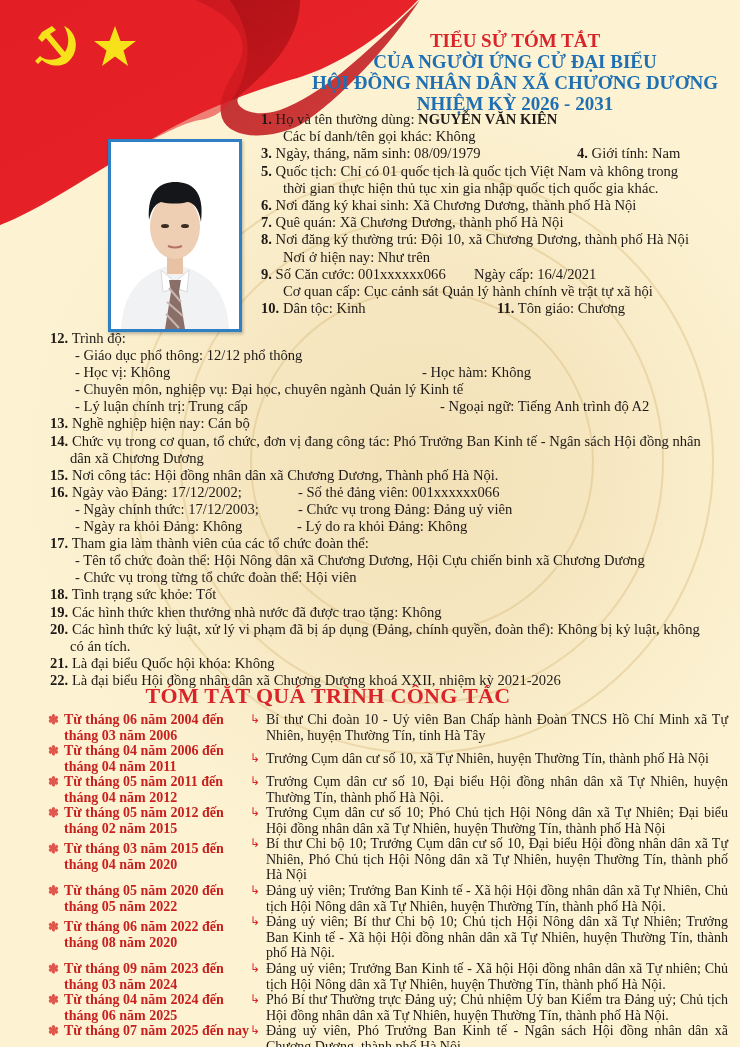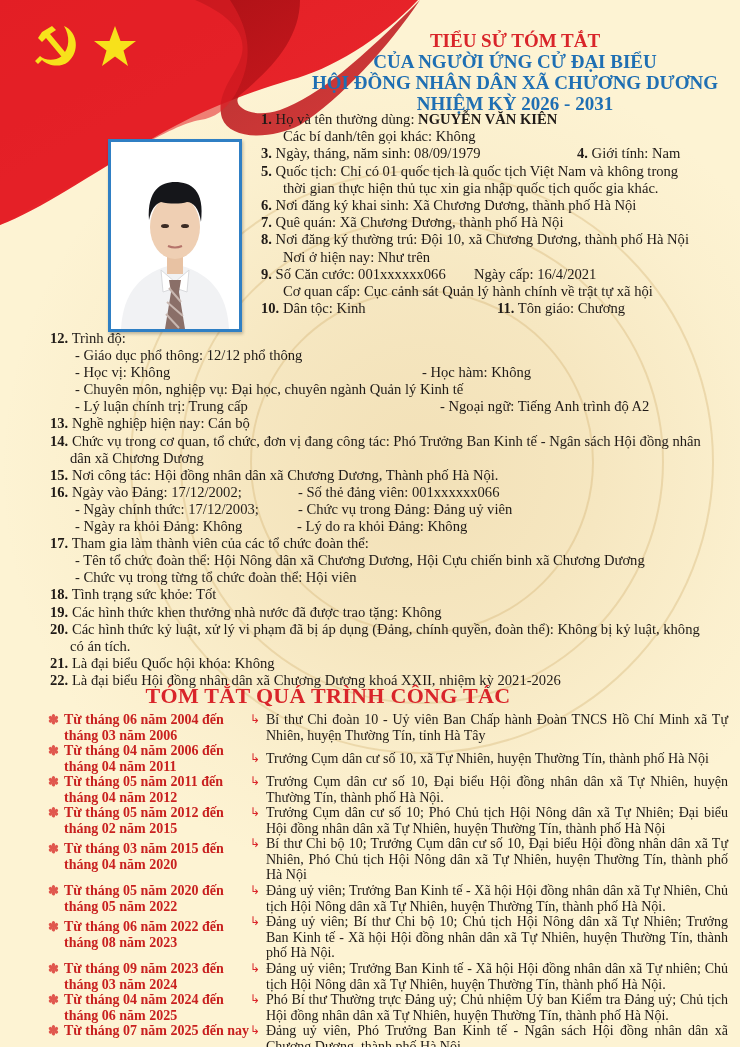--- a/index.html
+++ b/index.html
@@ -177,21 +177,21 @@
     </div>
     <div class="tl-item" style="top:124px;">
       <div class="tl-date" style="top:5px;"><span class="star">✽</span><span>Từ tháng 03 năm 2015 đến tháng 04 năm 2020</span></div>
       <div class="tl-desc" style="top:0px;"><span class="arrow">↳</span><span>Bí thư Chi bộ 10; Trưởng Cụm dân cư số 10, Đại biểu Hội đồng nhân dân xã Tự Nhiên, Phó Chủ tịch Hội Nông dân xã Tự Nhiên, huyện Thường Tín, thành phố Hà Nội</span></div>
     </div>
     <div class="tl-item" style="top:171px;">
       <div class="tl-date" style="top:0px;"><span class="star">✽</span><span>Từ tháng 05 năm 2020 đến tháng 05 năm 2022</span></div>
       <div class="tl-desc" style="top:0px;"><span class="arrow">↳</span><span>Đảng uỷ viên; Trưởng Ban Kinh tế - Xã hội Hội đồng nhân dân xã Tự Nhiên, Chủ tịch Hội Nông dân xã Tự Nhiên, huyện Thường Tín, thành phố Hà Nội.</span></div>
     </div>
     <div class="tl-item" style="top:202px;">
-      <div class="tl-date" style="top:5px;"><span class="star">✽</span><span>Từ tháng 06 năm 2022 đến tháng 08 năm 2023</span></div>
+      <div class="tl-date" style="top:5px;"><span class="star">✽</span><span>Từ tháng 06 năm 2022 đến tháng 08 năm 2020</span></div>
       <div class="tl-desc" style="top:0px;"><span class="arrow">↳</span><span>Đảng uỷ viên; Bí thư Chi bộ 10; Chủ tịch Hội Nông dân xã Tự Nhiên; Trưởng Ban Kinh tế - Xã hội Hội đồng nhân dân xã Tự Nhiên, huyện Thường Tín, thành phố Hà Nội.</span></div>
     </div>
     <div class="tl-item" style="top:249px;">
       <div class="tl-date" style="top:0px;"><span class="star">✽</span><span>Từ tháng 09 năm 2023 đến tháng 03 năm 2024</span></div>
       <div class="tl-desc" style="top:0px;"><span class="arrow">↳</span><span>Đảng uỷ viên; Trưởng Ban Kinh tế - Xã hội Hội đồng nhân dân xã Tự nhiên; Chủ tịch Hội Nông dân xã Tự Nhiên, huyện Thường Tín, thành phố Hà Nội.</span></div>
     </div>
     <div class="tl-item" style="top:280px;">
       <div class="tl-date" style="top:0px;"><span class="star">✽</span><span>Từ tháng 04 năm 2024 đến tháng 06 năm 2025</span></div>
       <div class="tl-desc" style="top:0px;"><span class="arrow">↳</span><span>Phó Bí thư Thường trực Đảng uỷ; Chủ nhiệm Uỷ ban Kiểm tra Đảng uỷ; Chủ tịch Hội đồng nhân dân xã Tự Nhiên, huyện Thường Tín, thành phố Hà Nội.</span></div>
     </div>

